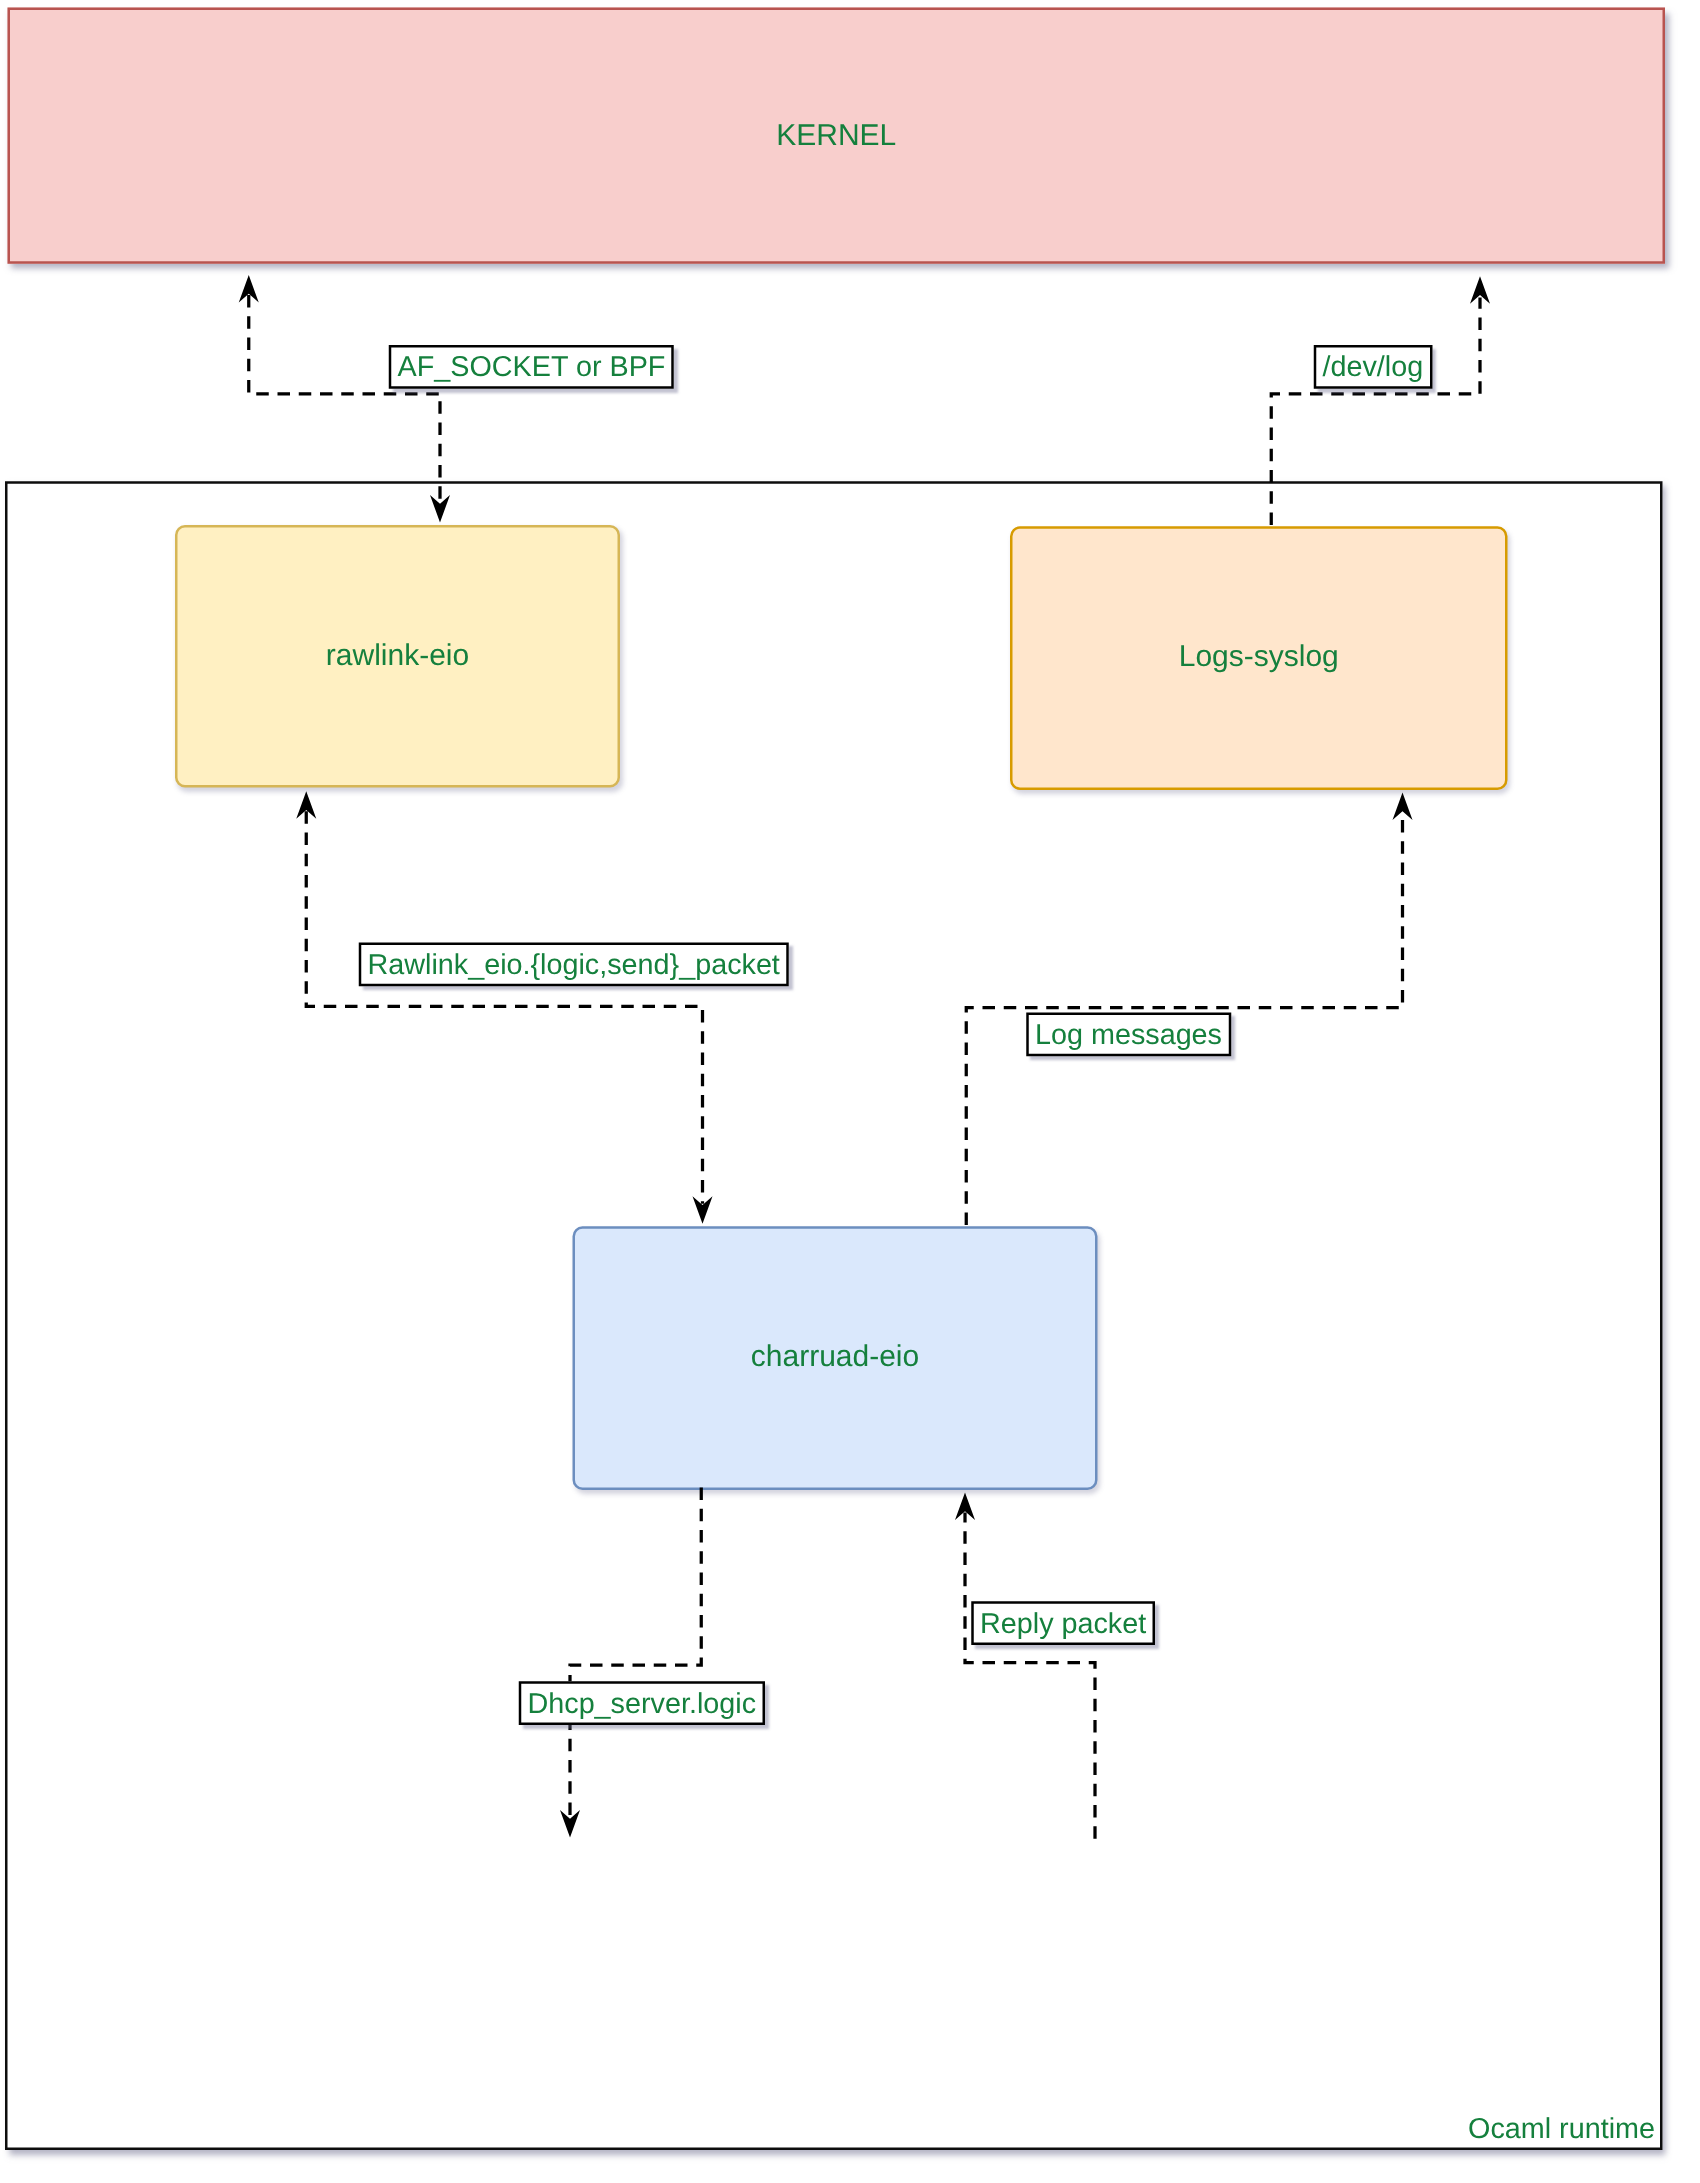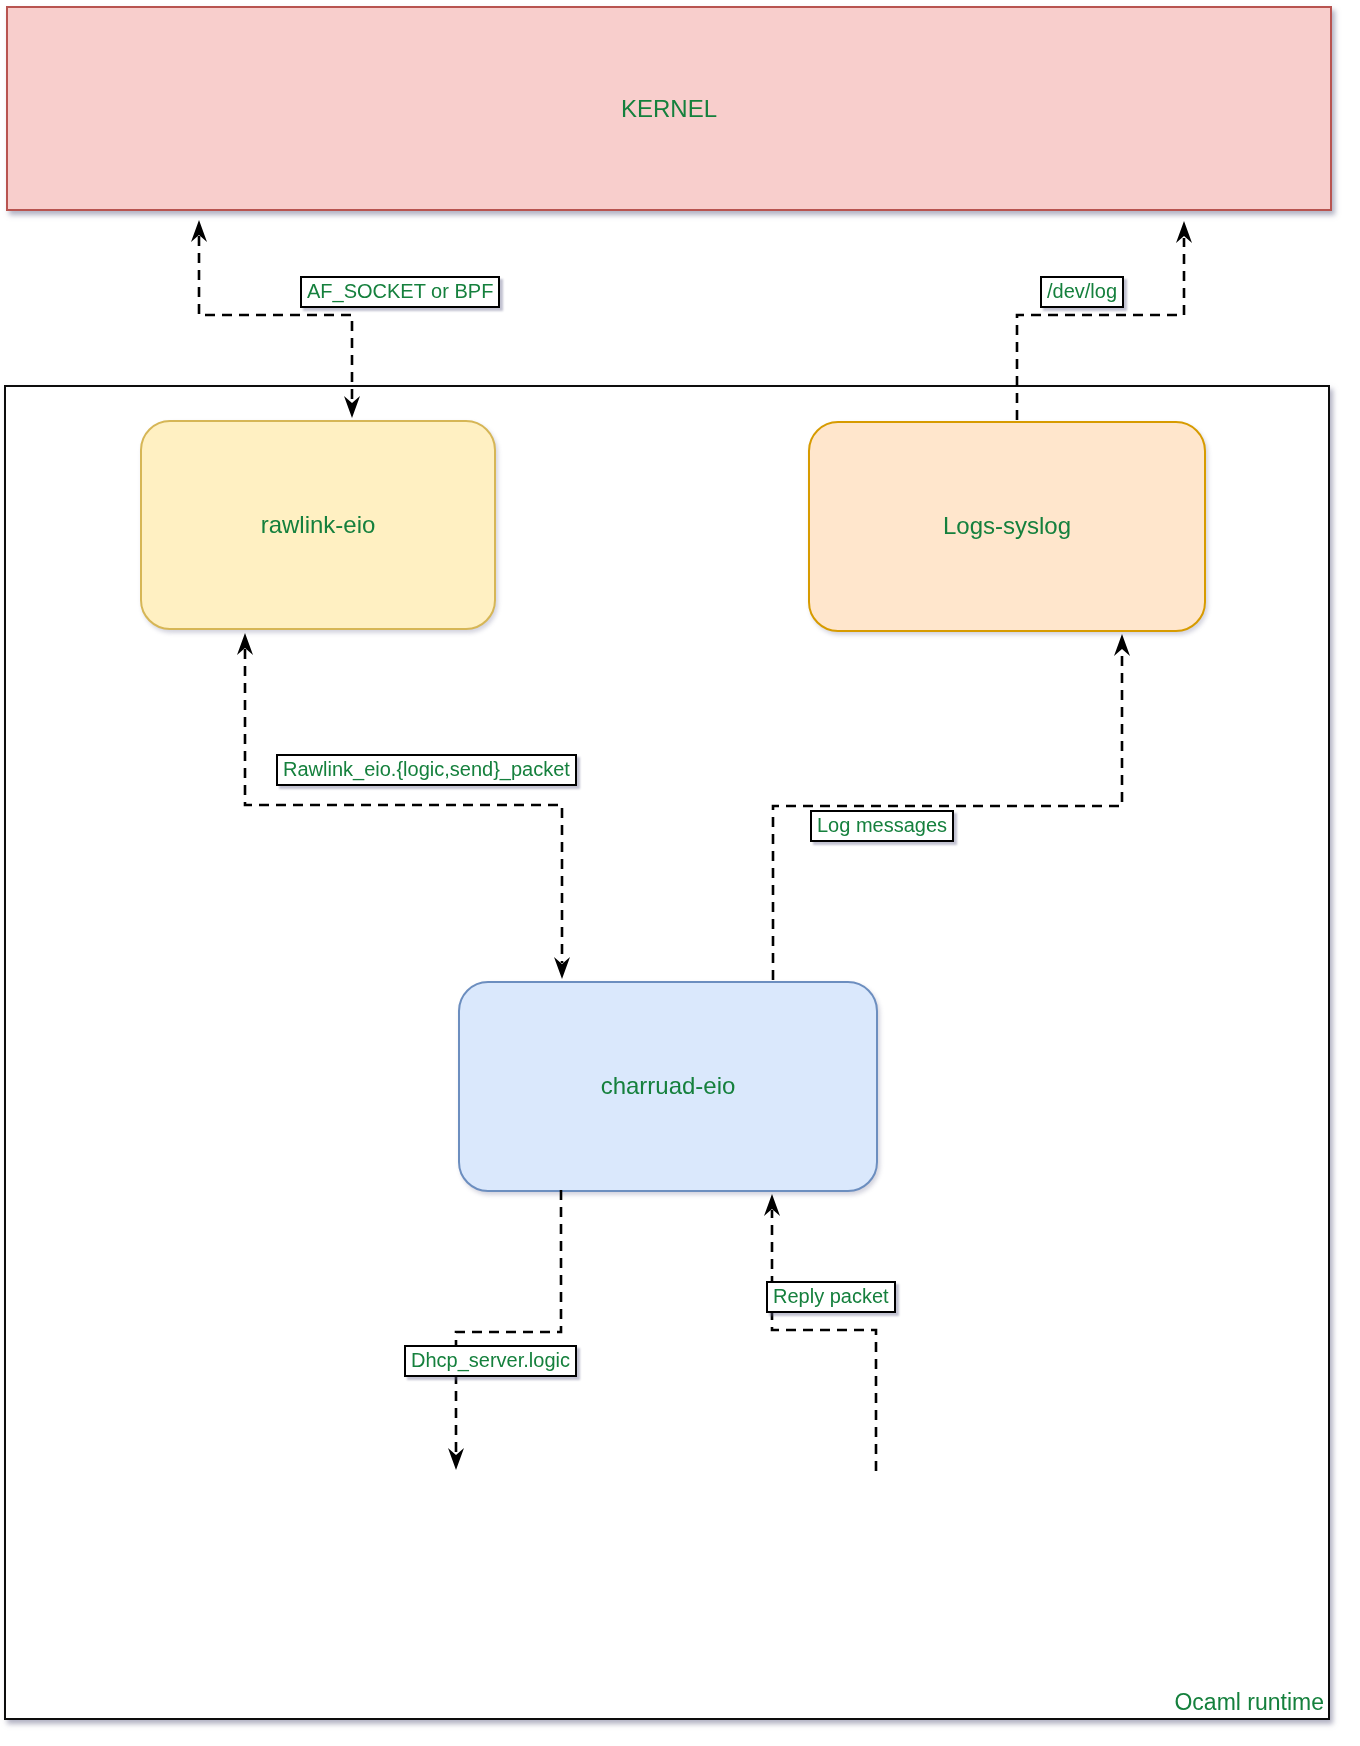--- a/index.html
+++ b/index.html
@@ -15,32 +15,33 @@
   }
   .runtime{
     position:absolute;left:4px;top:385px;width:1322px;height:1331px;
     border:2px solid #0d0d0d;background:#ffffff;
     box-shadow:3px 4px 5px rgba(104,104,138,.5);
   }
   .runtime-label{
     position:absolute;right:4px;bottom:2px;font-size:23px;white-space:nowrap;
   }
   .node{
-    position:absolute;border:2px solid;border-radius:30px;
+    position:absolute;border:2px solid;border-radius:8px;
     display:flex;flex-direction:column;align-items:center;justify-content:center;
     font-size:24px;text-align:right;line-height:1.35;
     box-shadow:2px 3px 4px rgba(110,110,145,.30);
   }
   .edges{position:absolute;left:0;top:0;pointer-events:none;}
   .edges path.line{fill:none;stroke:#000000;stroke-width:2.6;stroke-dasharray:10 7;}
   .edges path.head{fill:#000000;stroke:none;}
   .edge-label{
     position:absolute;background:#ffffff;border:2px solid #000000;
-    padding:2px 5px 3px 5px;font-size:20px;white-space:nowrap;line-height:1.15;
+    padding:2px 5px 3px 5px;font-size:23px;white-space:nowrap;line-height:1.15;
     box-shadow:3px 3px 2px rgba(110,110,145,.42);
+    margin-left:11px;
   }
 </style>
 </head>
 <body>
 
 <div class="stage">
 
   <div class="kernel" style="background-color: rgb(248, 206, 204); border-color: rgb(184, 84, 80);">
     <span>KERNEL</span>
   </div>

